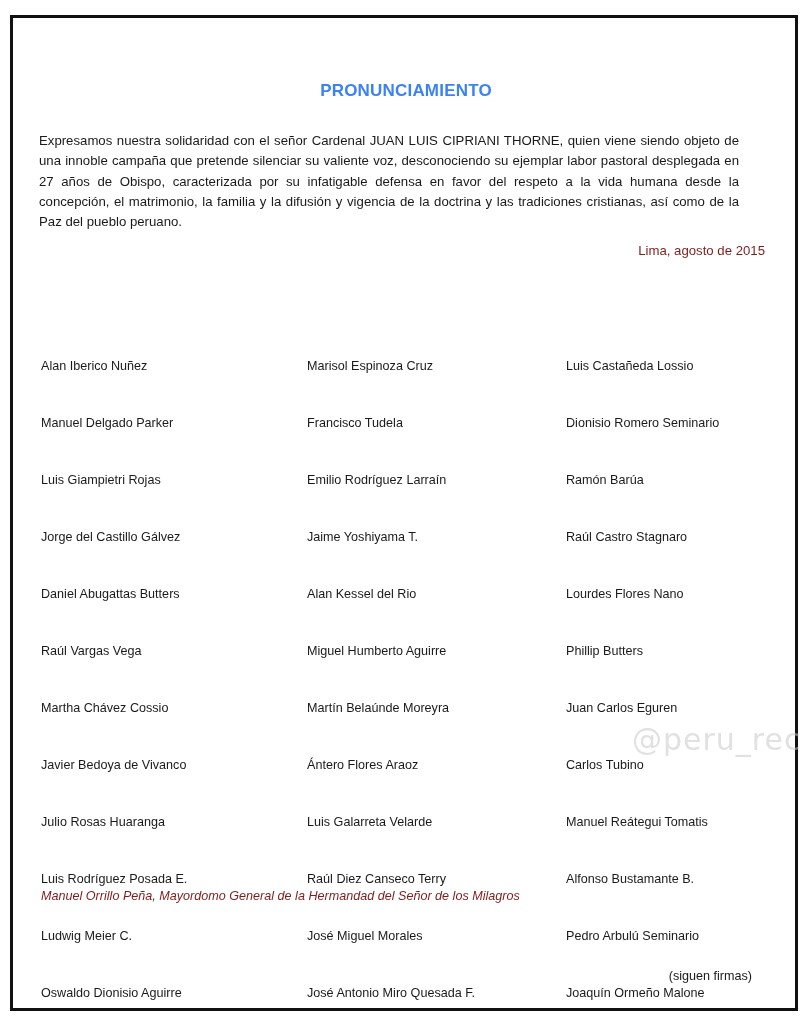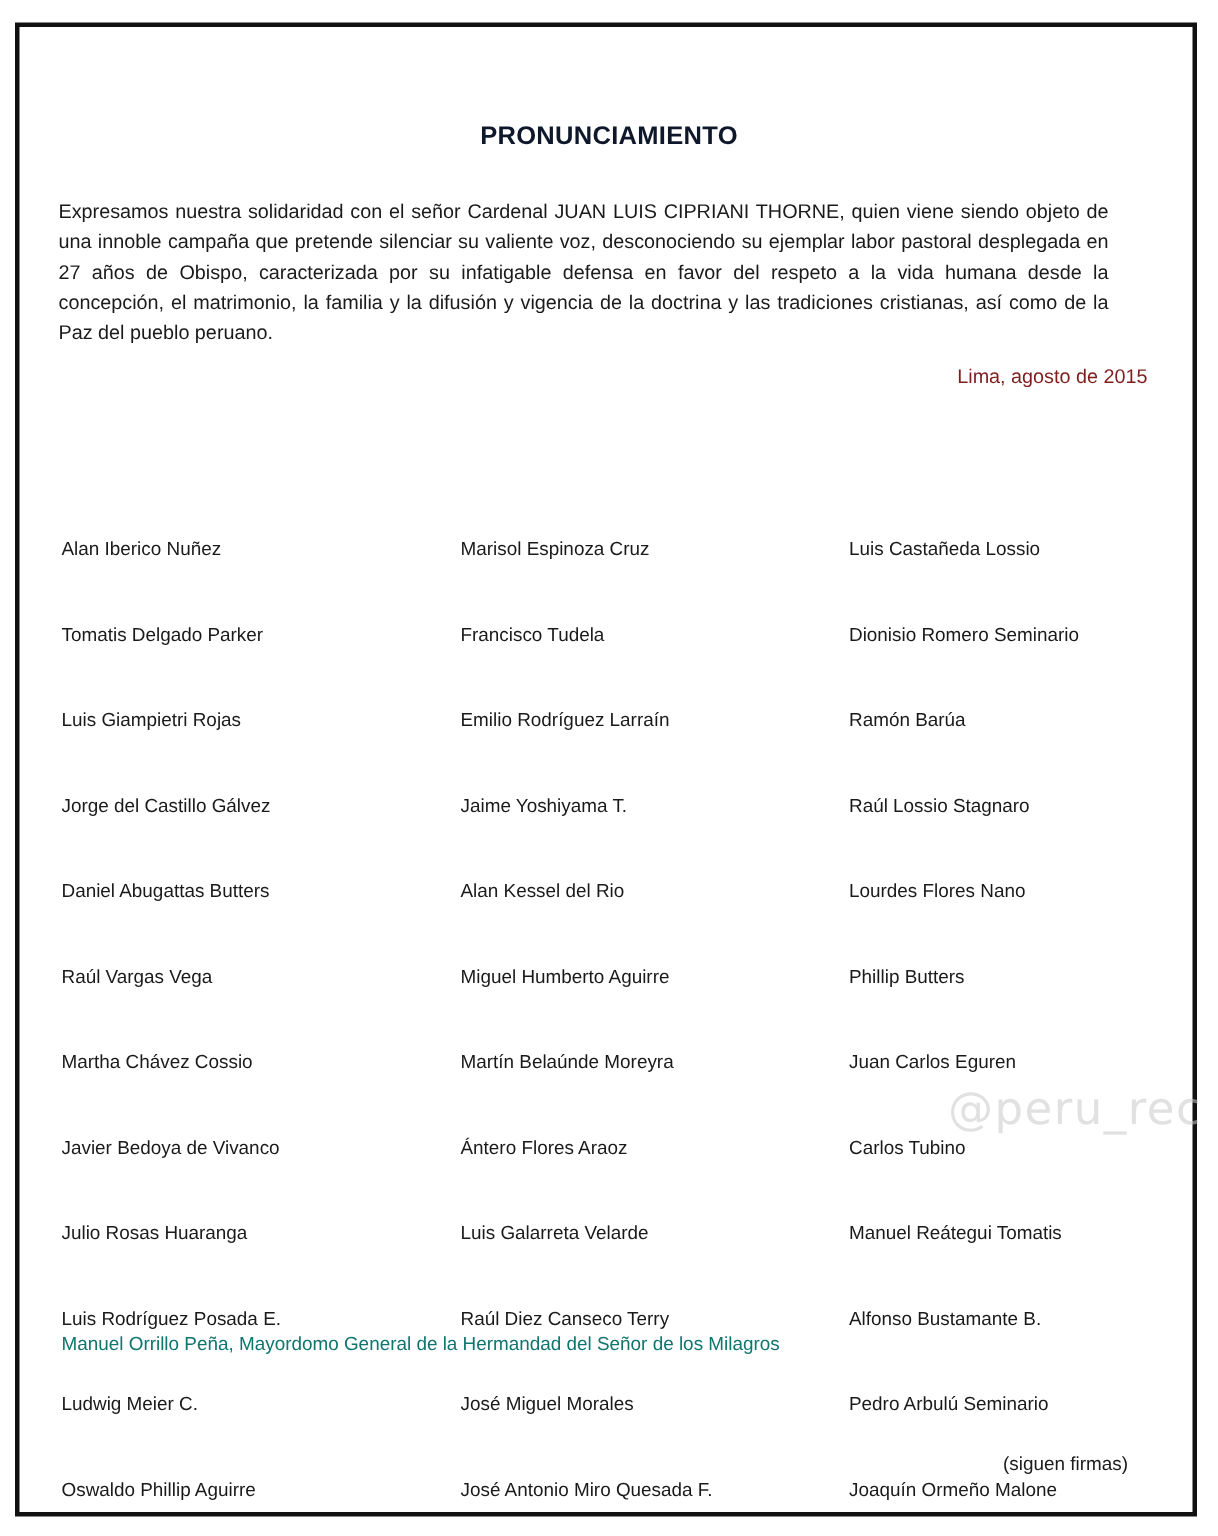--- a/index.html
+++ b/index.html
@@ -27,21 +27,21 @@
   }
   .title {
     position: absolute;
     left: 0;
     right: 0;
     top: 70px;
     text-align: center;
     font-weight: bold;
     font-size: 17px;
     letter-spacing: 0.2px;
-    color: #0f172a;
+    color: #3b82f6;
   }
   .intro {
     position: absolute;
     left: 39px;
     width: 700px;
     top: 118px;
     font-size: 13.2px;
     line-height: 20.2px;
     text-align: justify;
     color: #1a1a1a;
@@ -64,21 +64,22 @@
   }
   .col div { height: 19px; }
   .col-1 { left: 41px; }
   .col-2 { left: 307px; }
   .col-3 { left: 566px; }
   .footer-line {
     position: absolute;
     left: 41px;
     top: 889px;
     font-size: 12.6px;
-    color: #0f766e;
+    color: #7f1d1d;
+    font-style: italic;
   }
   .continues {
     position: absolute;
     right: 60px;
     top: 945px;
     font-size: 12.6px;
     color: #1a1a1a;
     margin-top: 24px;
   }
   .watermark {
@@ -98,31 +99,31 @@
 <div class="frame"></div>
 
 <h1 class="title">PRONUNCIAMIENTO</h1>
 
 <p class="intro"><span>Expresamos nuestra solidaridad con el señor </span><b>Cardenal JUAN LUIS CIPRIANI THORNE</b><span>, quien viene siendo objeto de una innoble campaña que pretende silenciar su valiente voz, desconociendo su ejemplar labor pastoral desplegada en 27 años de Obispo, caracterizada por su infatigable defensa en favor del respeto a la vida humana desde la concepción, el matrimonio, la familia y la difusión y vigencia de la doctrina y las tradiciones cristianas, así como de la Paz del pueblo peruano.</span></p>
 
 <div class="place-date">Lima, agosto de 2015</div>
 
 <div class="col col-1">
   <div>Alan Iberico Nuñez</div>
-  <div>Tomatis Delgado Parker</div>
+  <div>Manuel Delgado Parker</div>
   <div>Luis Giampietri Rojas</div>
   <div>Jorge del Castillo Gálvez</div>
   <div>Daniel Abugattas Butters</div>
   <div>Raúl Vargas Vega</div>
   <div>Martha Chávez Cossio</div>
   <div>Javier Bedoya de Vivanco</div>
   <div>Julio Rosas Huaranga</div>
   <div>Luis Rodríguez Posada E.</div>
   <div>Ludwig Meier C.</div>
-  <div>Oswaldo Phillip Aguirre</div>
+  <div>Oswaldo Dionisio Aguirre</div>
   
   
   
   
   
   
   
   
   
   
@@ -166,21 +167,21 @@
   
   
   
   
 </div>
 
 <div class="col col-3">
   <div>Luis Castañeda Lossio</div>
   <div>Dionisio Romero Seminario</div>
   <div>Ramón Barúa</div>
-  <div>Raúl Lossio Stagnaro</div>
+  <div>Raúl Castro Stagnaro</div>
   <div>Lourdes Flores Nano</div>
   <div>Phillip Butters</div>
   <div>Juan Carlos Eguren</div>
   <div>Carlos Tubino</div>
   <div>Manuel Reátegui Tomatis</div>
   <div>Alfonso Bustamante B.</div>
   <div>Pedro Arbulú Seminario</div>
   <div>Joaquín Ormeño Malone</div>
   
   

